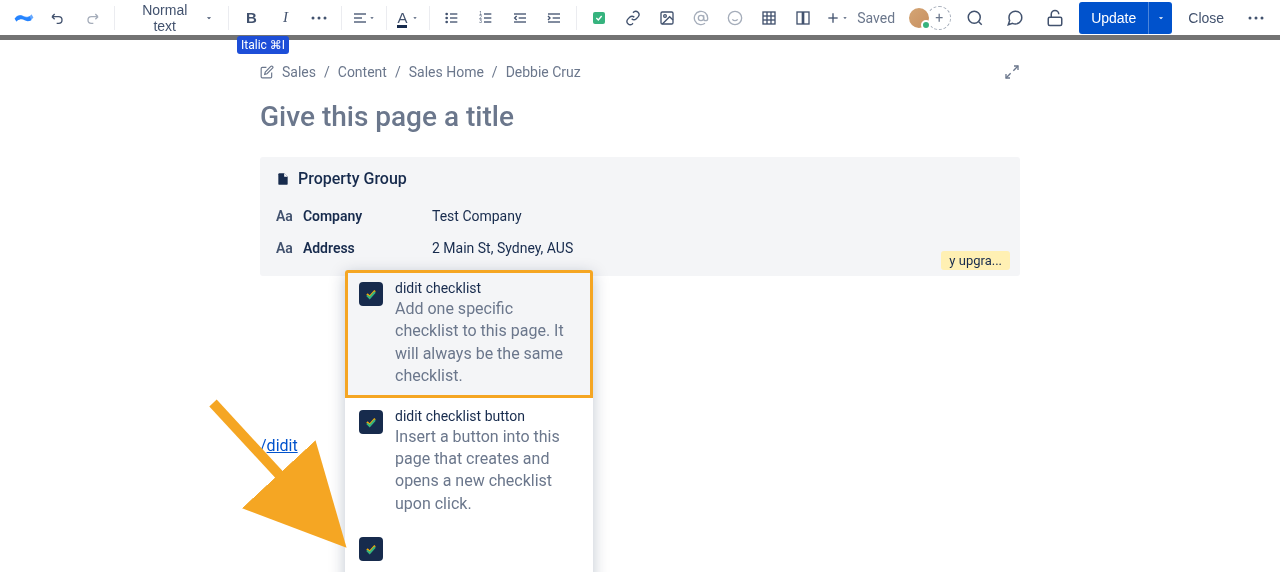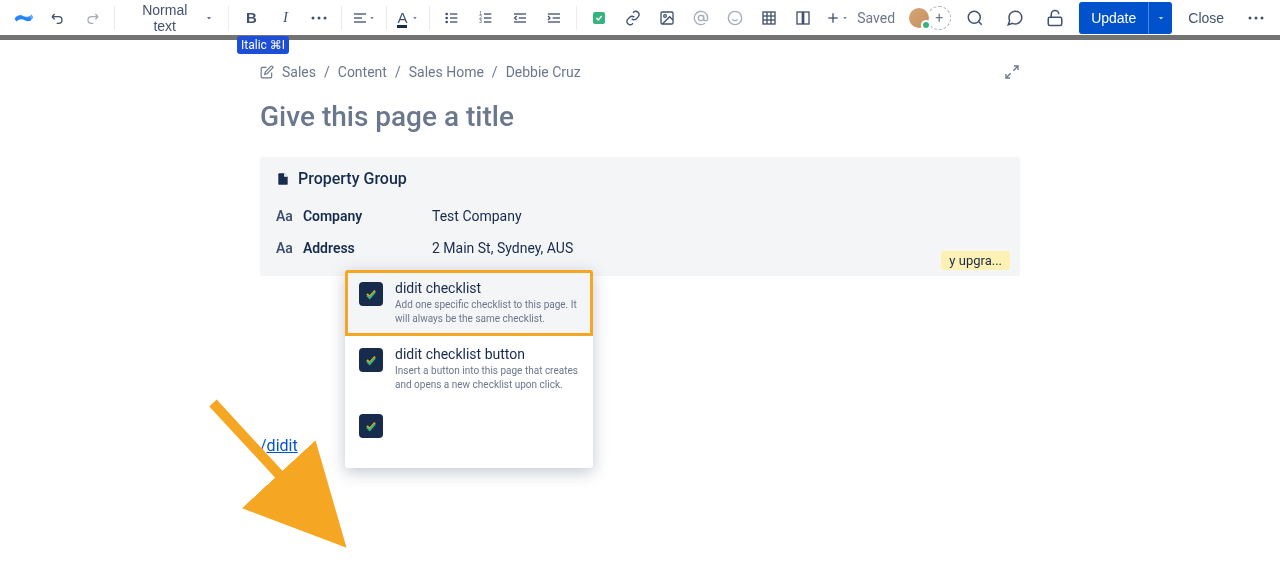--- a/index.html
+++ b/index.html
@@ -48,21 +48,21 @@
     .slash-command { color: #0052CC; font-size: 16px; margin-top: 160px; display: flex; align-items: baseline; }
     .slash-command .typed { text-decoration: underline; }
     
     
     .macro-menu { position: absolute; width: 248px; background: white; border-radius: 3px; box-shadow: 0 4px 16px rgba(9,30,66,0.25); top: 270px; left: 345px; overflow: hidden; }
     .macro-item { display: flex; gap: 12px; padding: 10px 14px; cursor: pointer; }
     .macro-item.active { outline: 3px solid #F5A623; outline-offset: -3px; background: #F4F5F7; }
     .macro-icon { width: 24px; height: 24px; border-radius: 4px; flex-shrink: 0; margin-top: 2px; display: flex; align-items: center; justify-content: center; background: #172B4D; }
     .macro-text { flex: 1; }
     .macro-title { font-size: 14px; color: #172B4D; margin-bottom: 2px; }
-    .macro-desc { font-size: 10px; color: #6B778C; line-height: 1.4; }
+    .macro-desc { font-size: 16px; color: #6B778C; line-height: 1.4; }
     
     
     .arrow-annotation { position: absolute; top: 398px; left: 208px; pointer-events: none; }
     
     svg { display: block; }
   </style>
 </head>
 <body>
 
 <div class="toolbar">

